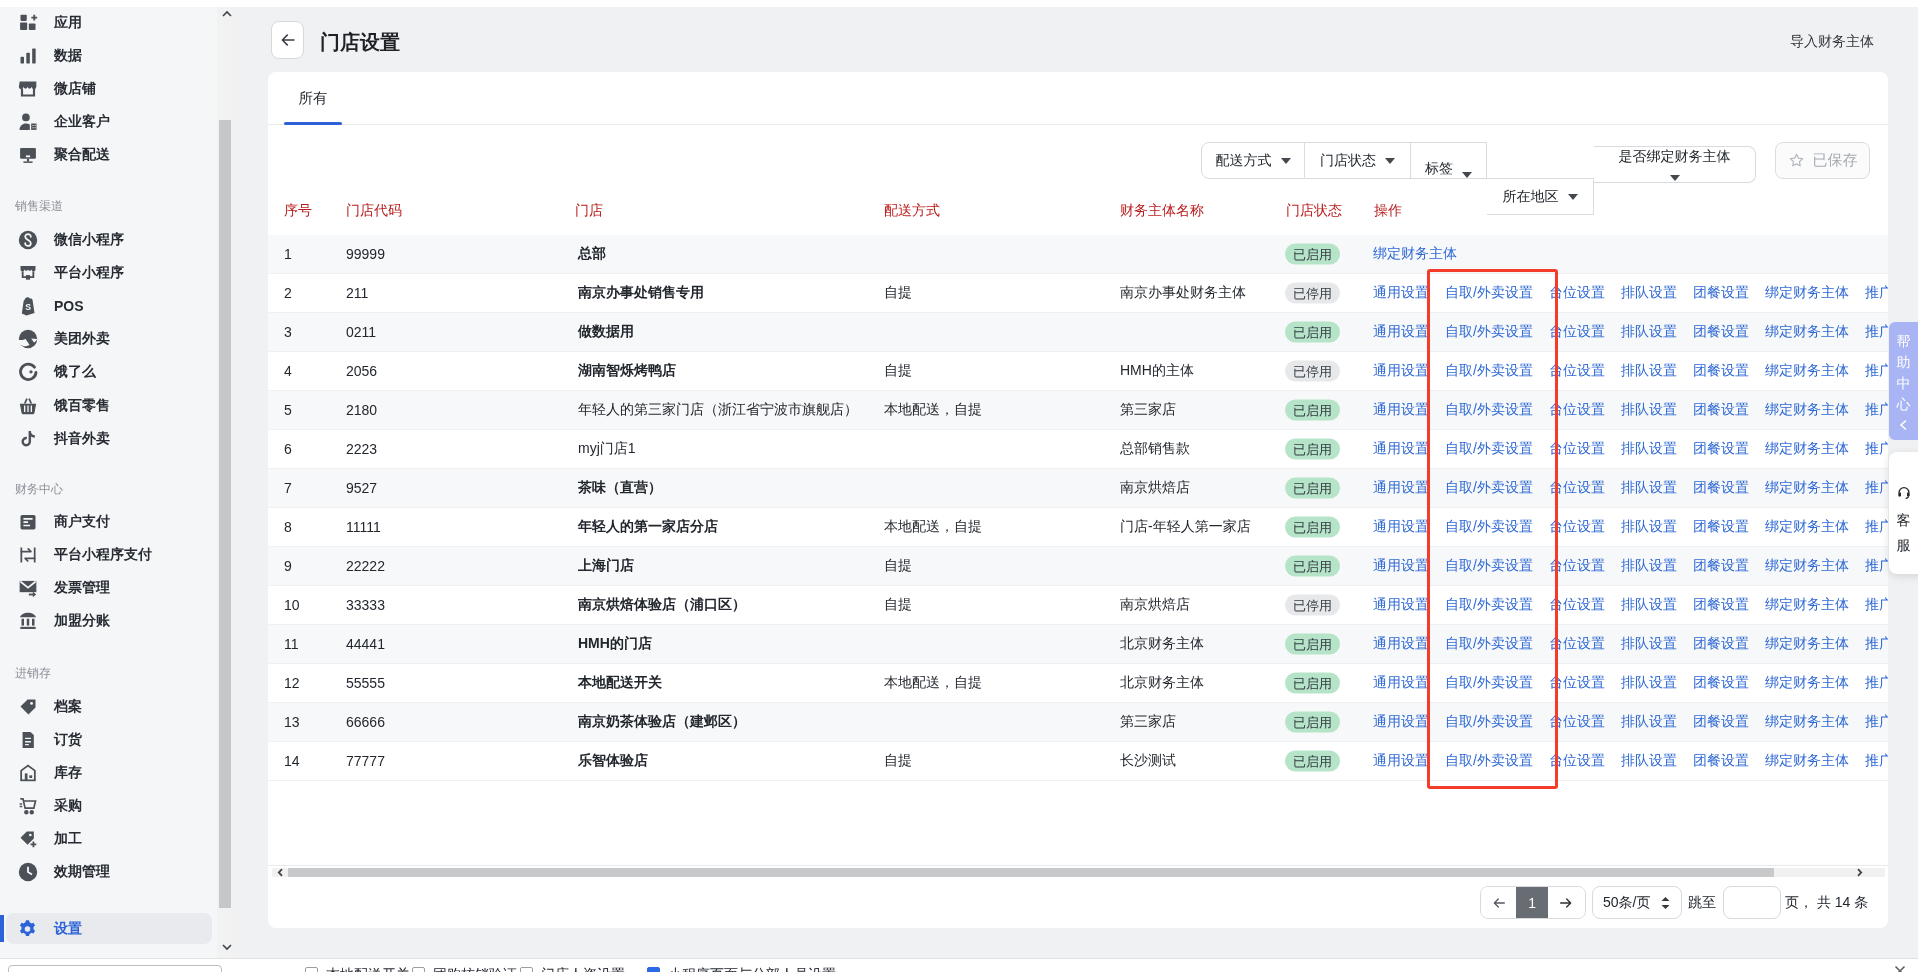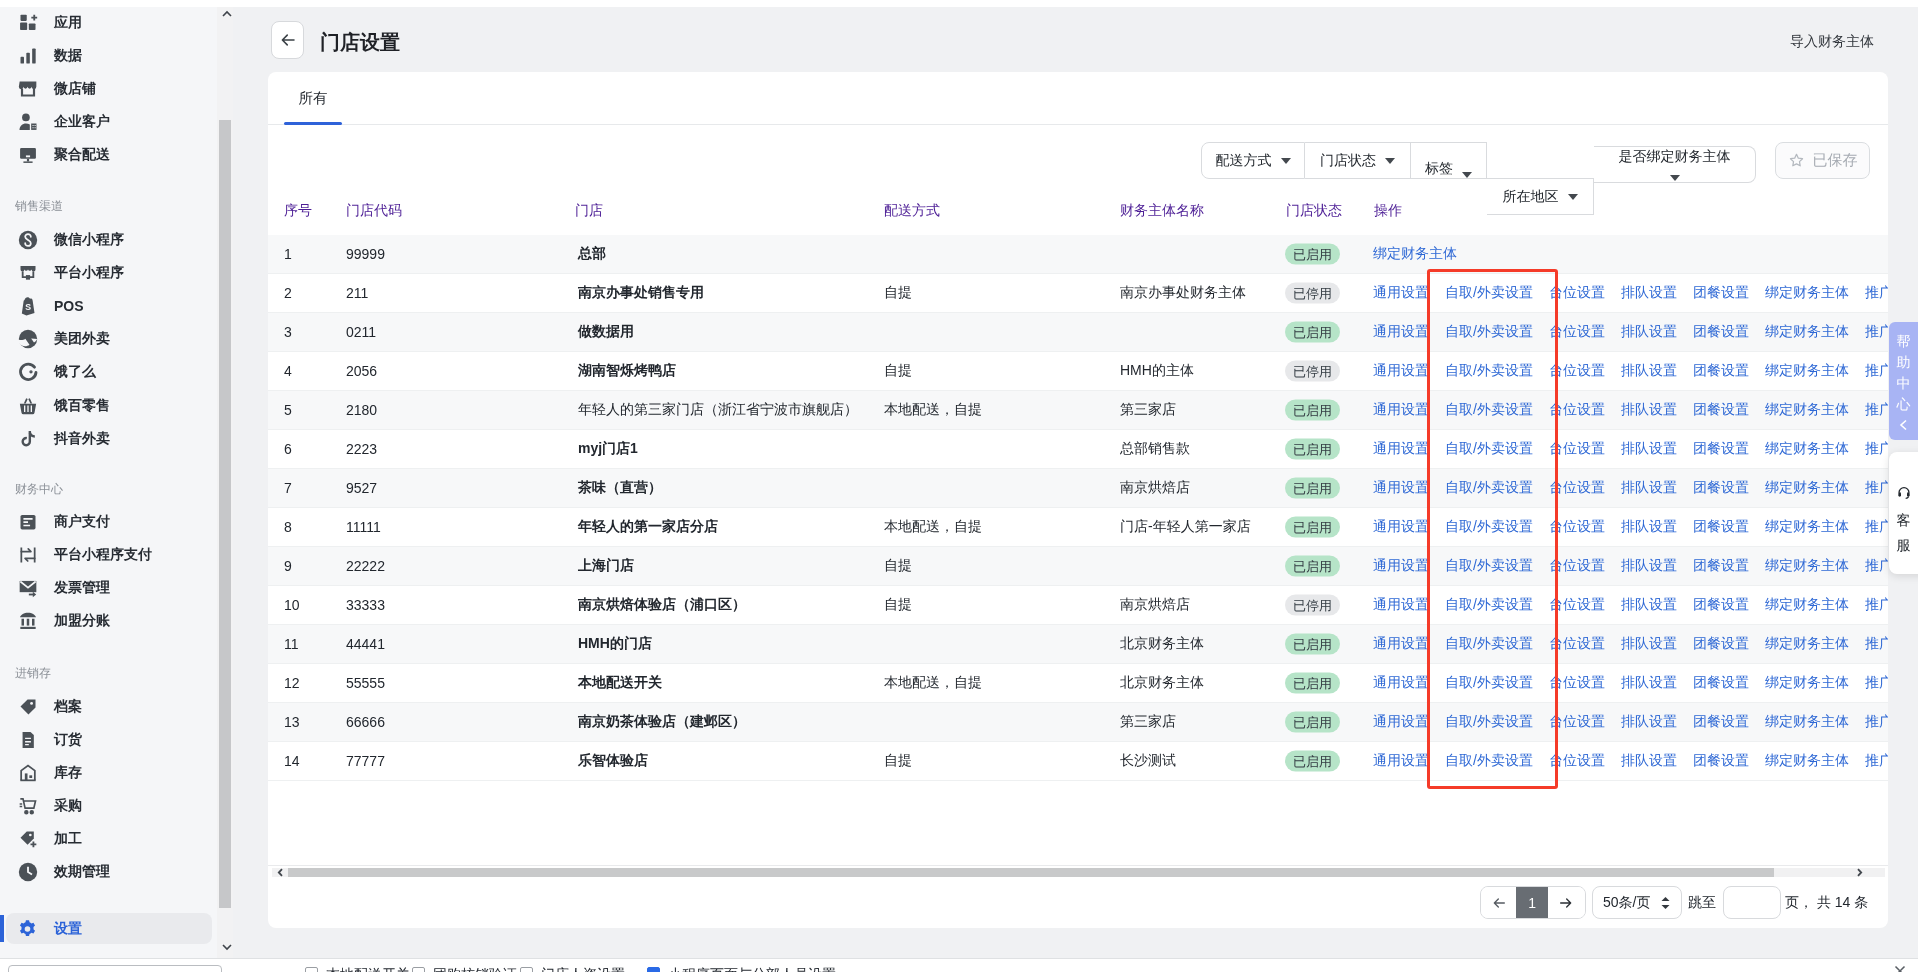--- a/index.html
+++ b/index.html
@@ -6,21 +6,21 @@
 .abs{position:absolute;}
 .icon{position:absolute;left:18px;}
 .mitem{position:absolute;left:0;width:217px;height:33px;}
 .mlabel{position:absolute;left:54px;top:50%;transform:translateY(-50%);font-size:14px;font-weight:600;color:#272c33;white-space:nowrap;}
 .msec{position:absolute;left:15px;font-size:12px;color:#8b9097;white-space:nowrap;}
 .link{color:#2e68d5;font-size:14px;white-space:nowrap;}
 .badge{display:inline-block;height:21px;line-height:21px;padding:0 8px;border-radius:11px;font-size:13px;color:#323a41;}
 .bgreen{background:#b6e4c8;}
 .bgray{background:#e7e8ea;}
 .cell{position:absolute;top:50%;transform:translateY(-50%);font-size:14px;color:#22272e;white-space:nowrap;}
-.hdr{position:absolute;font-size:14px;color:#4c1d95;white-space:nowrap;}
+.hdr{position:absolute;font-size:14px;color:#b91c1c;white-space:nowrap;}
 .fbtn{height:37px;border-top:1px solid #d9dbde;border-bottom:1px solid #d9dbde;border-right:1px solid #d9dbde;display:flex;align-items:center;justify-content:center;font-size:14px;color:#23282e;background:#fff;gap:9px;white-space:nowrap;}
 .caret{width:0;height:0;border-left:5px solid transparent;border-right:5px solid transparent;border-top:6px solid #43484e;}
 </style></head>
 <body>
 
 <div class="abs" style="left:0;top:0;width:1918px;height:7px;background:#fff"></div>
 <div class="abs" style="left:0;top:7px;width:233px;height:951px;background:#f5f6f8;overflow:hidden">
 <div class="mitem" style="top:-0.5px">
       <svg class="icon" style="top:50%;transform:translateY(-50%)" width="20" height="20" viewBox="0 0 24 24">
         <g fill="#4b5157">
@@ -377,21 +377,21 @@
         <span class="link">台位设置</span>
         <span class="link">排队设置</span>
         <span class="link">团餐设置</span>
         <span class="link">绑定财务主体</span>
         <span class="link">推广设置</span>
       </div>
 </div>
 <div class="abs" style="left:0;top:358px;width:1620px;height:39px;border-bottom:1px solid #eef0f1">
 <div class="cell" style="left:16px">6</div>
 <div class="cell" style="left:78px">2223</div>
-<div class="cell" style="left:310px;font-weight:700">myj门店1</div>
+<div class="cell" style="left:310px;font-weight:400">myj门店1</div>
 <div class="cell" style="left:852px">总部销售款</div>
 <div class="cell" style="left:1017px"><span class="badge bgreen">已启用</span></div>
 <div class="cell" style="left:1105px;display:flex;gap:16px">
         <span class="link">通用设置</span>
         <span class="link">自取/外卖设置</span>
         <span class="link">台位设置</span>
         <span class="link">排队设置</span>
         <span class="link">团餐设置</span>
         <span class="link">绑定财务主体</span>
         <span class="link">推广设置</span>

